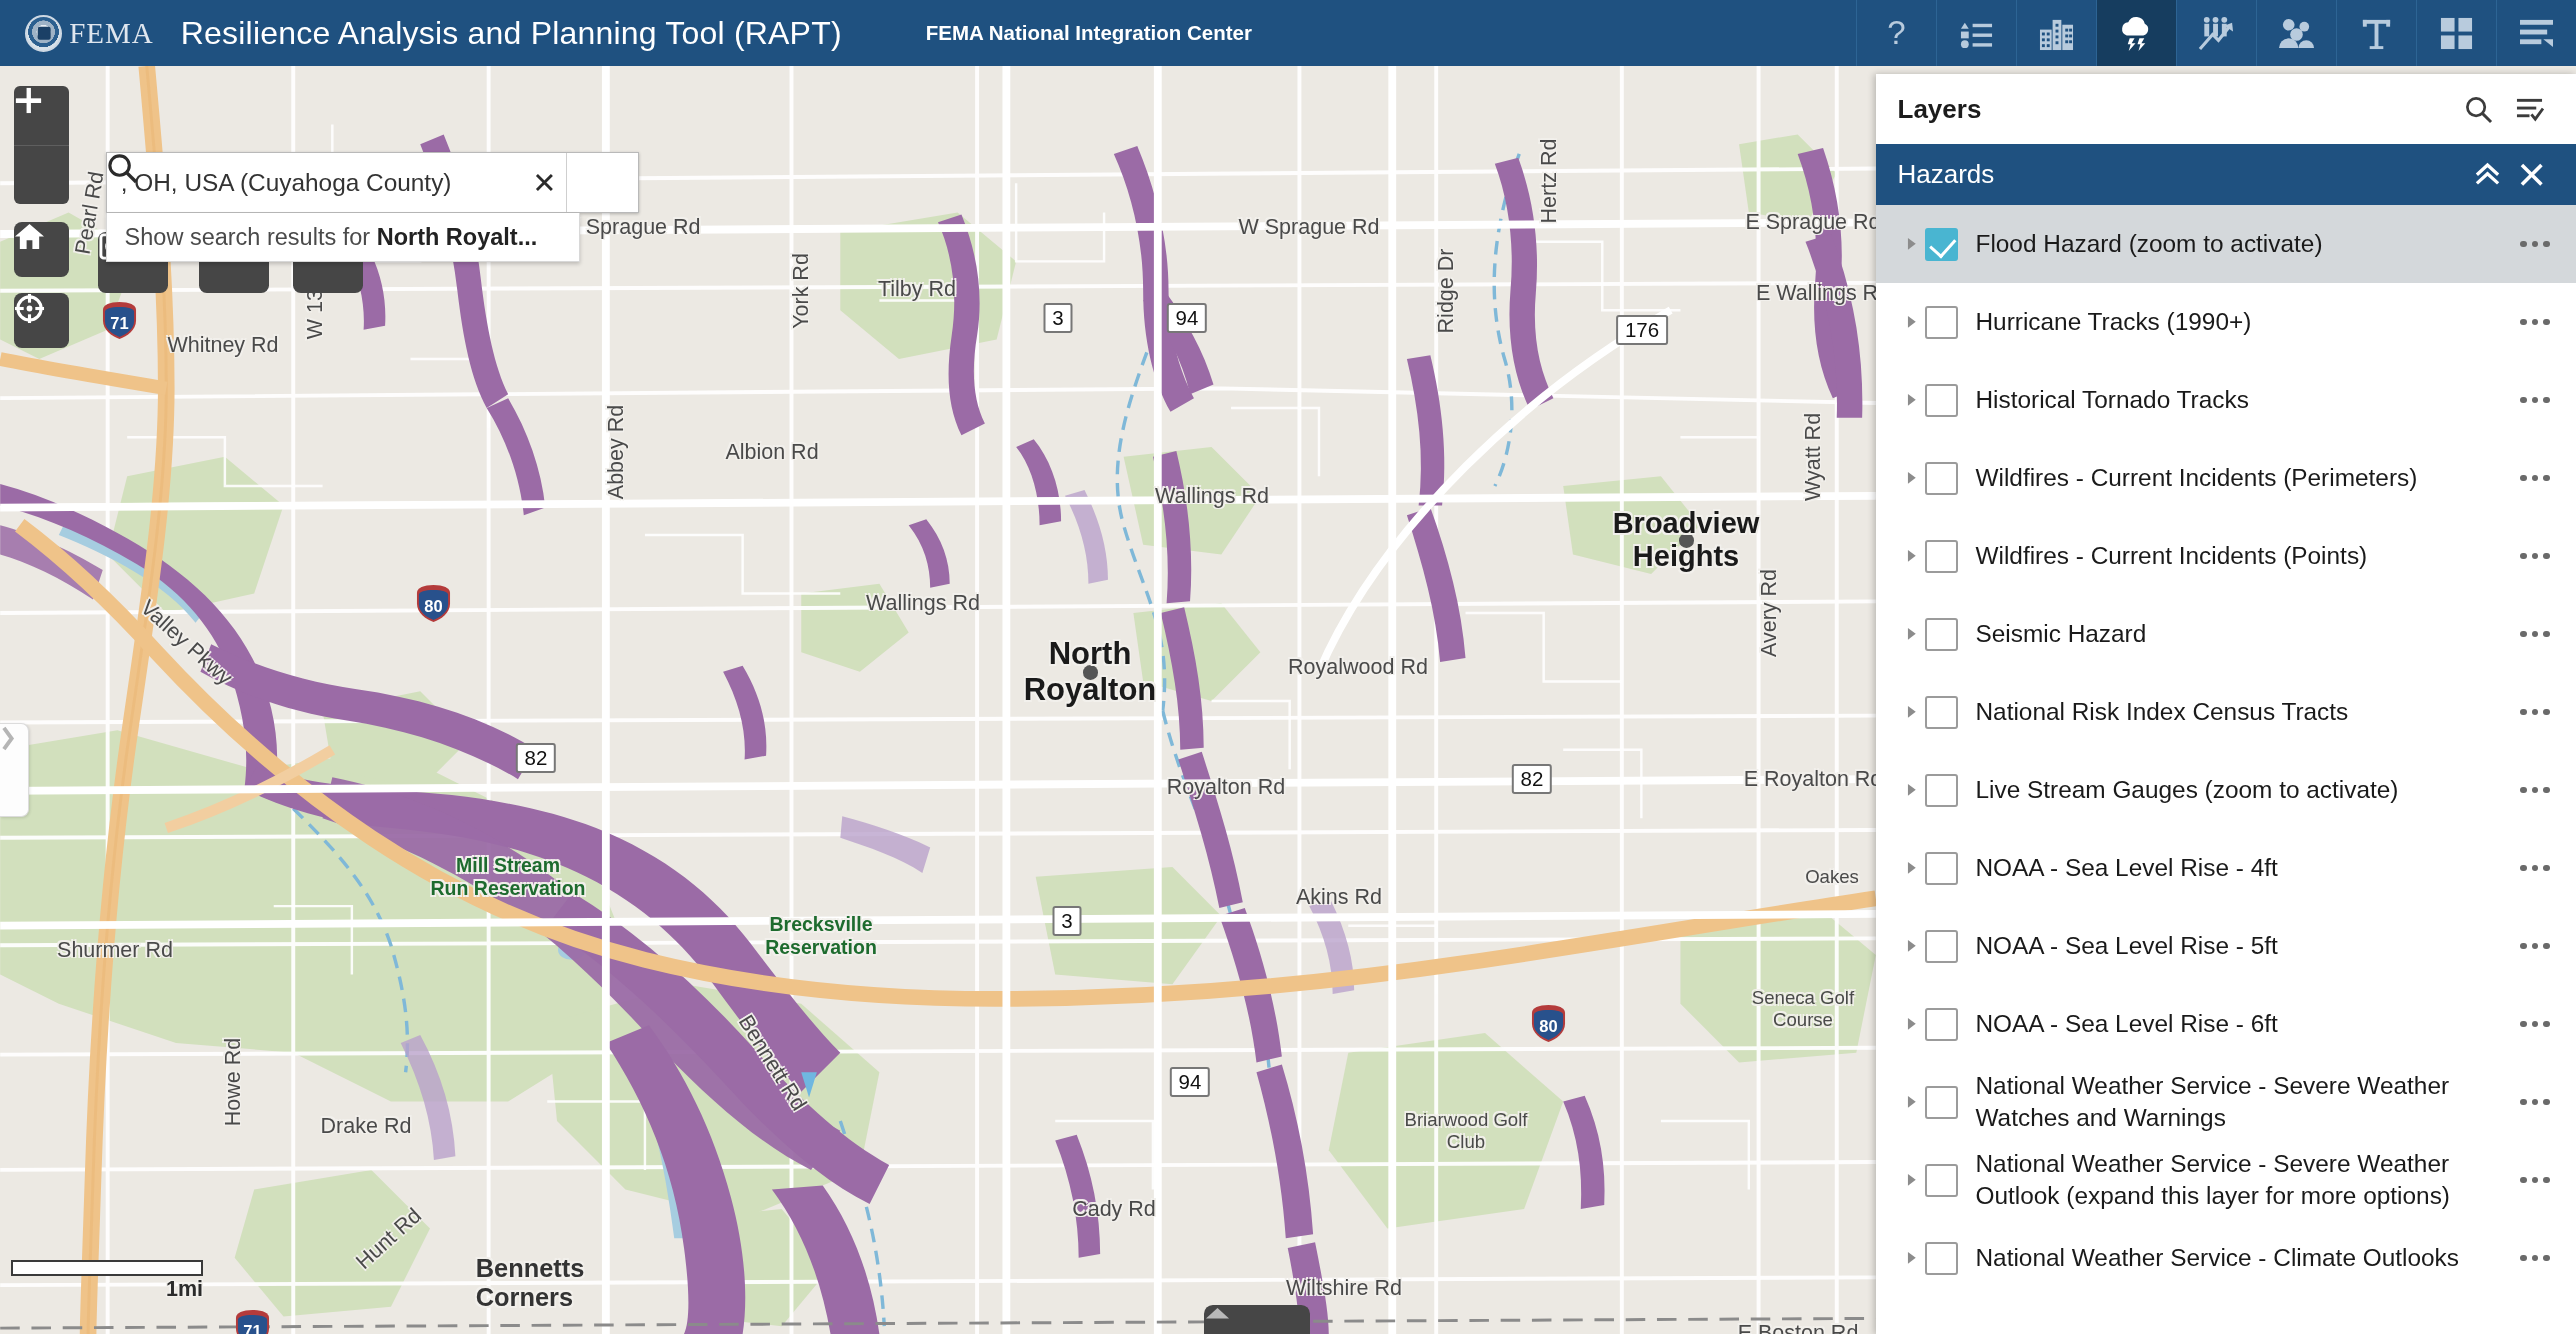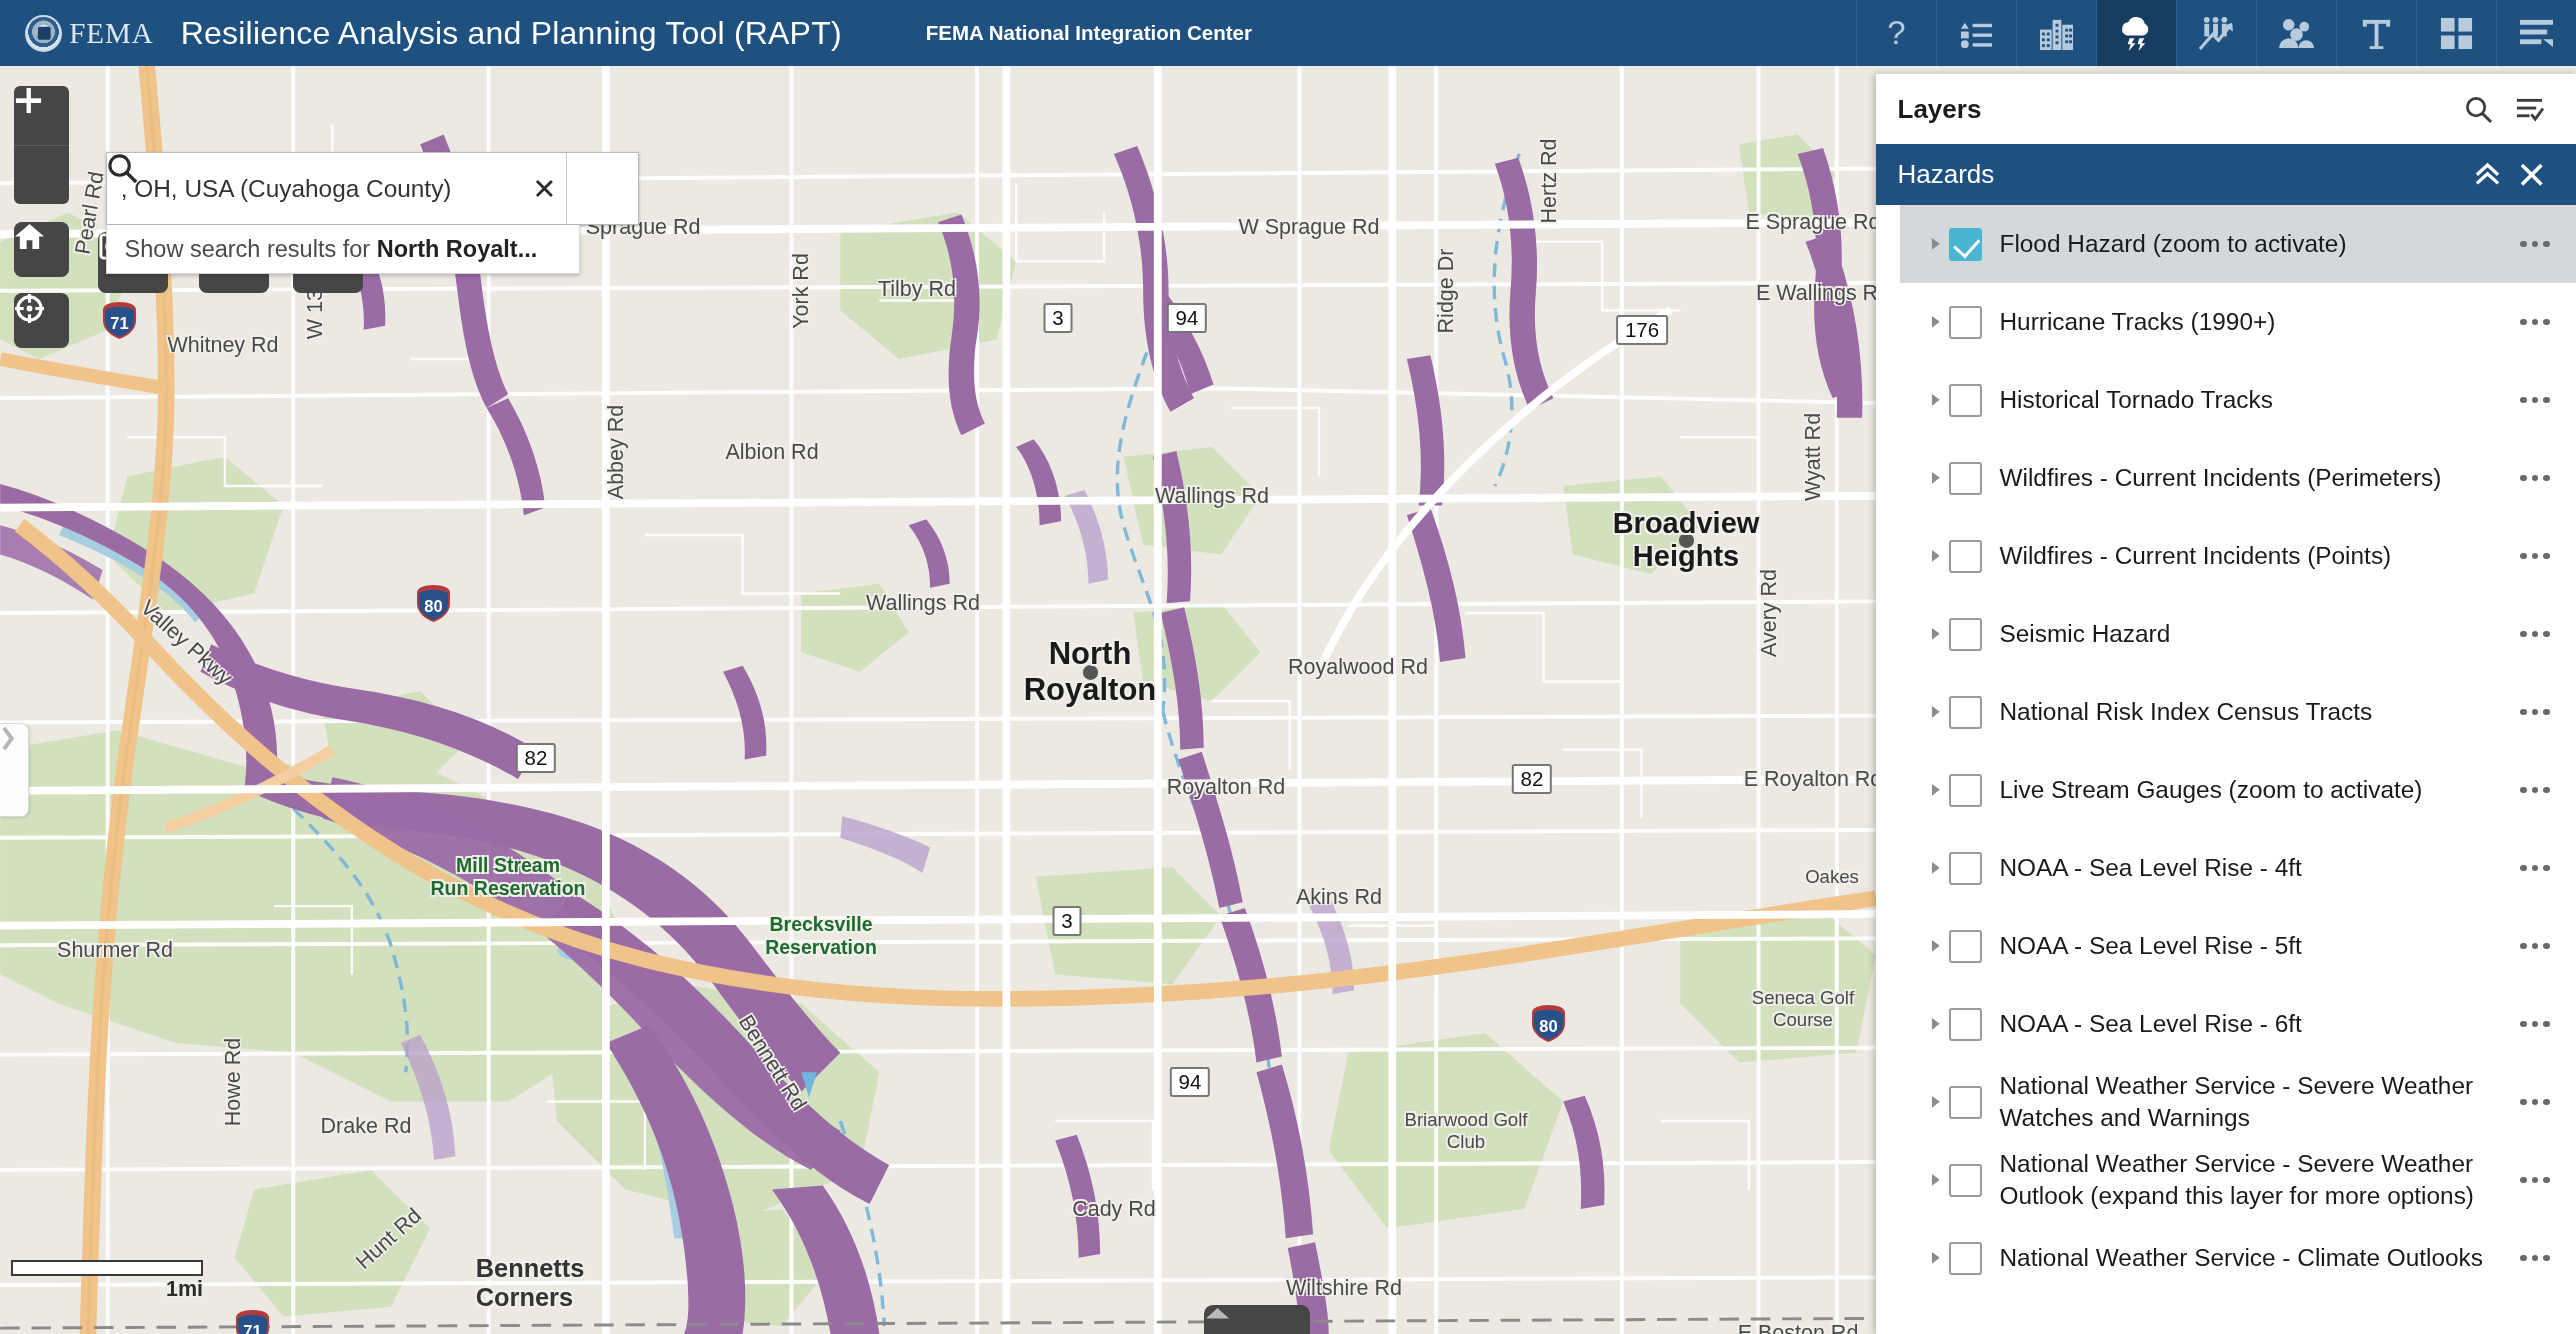--- a/index.html
+++ b/index.html
@@ -115,21 +115,21 @@
     border-radius: 7.8px; display: flex; align-items: flex-end;
     justify-content: center; padding-bottom: 5.9px; cursor: pointer; z-index: 18;
   }
   #tool-a { left: 98px; top: 166px; }
   #tool-b { left: 199px; top: 166px; }
   #tool-c { left: 293px; top: 166px; }
 
   
   #search-wrap { position: absolute; left: 106px; top: 86px; z-index: 40; }
   #search-box {
-    display: flex; width: 533px; height: 73px; background: #fff;
+    display: flex; width: 533px; height: 61px; background: #fff;
     border: 1px solid #b9b9b9; box-shadow: 0 1px 2.9px rgba(0,0,0,.25);
   }
   #search-input {
     flex: 1; border: 0; outline: none; font-size: 24.4px; color: #333;
     padding: 0 3.9px 0 13.7px; font-family: "Liberation Sans", sans-serif;
     background: transparent; min-width: 0;
   }
   #search-clear {
     width: 43px; display: flex; align-items: center; justify-content: center;
     font-size: 29px; color: #2b2b2b; cursor: pointer; flex: 0 0 auto;
@@ -194,21 +194,21 @@
   }
   #layers-head {
     height: 70px; display: flex; align-items: center; padding: 0 21.5px;
     flex: 0 0 auto;
   }
   #layers-title { font-size: 26px; font-weight: bold; color: #1c1c1c; flex: 1; }
   .lhbtn {
     width: 51px; height: 51px; display: flex; align-items: center;
     justify-content: center; cursor: pointer;
   }
-  #layer-list { flex: 1; overflow: hidden; position: relative; padding-left: 24px; }
+  #layer-list { flex: 1; overflow: hidden; position: relative; }
   .layer-row {
     display: flex; align-items: center; min-height: 78px;
     padding: 0 15.6px 0 23.5px;
   }
   .layer-row.selected { background: #d4d8db; }
   .lr-arrow {
     width: 25.4px; flex: 0 0 auto; display: flex; align-items: center;
     justify-content: center; cursor: pointer;
   }
   .lr-cb {

